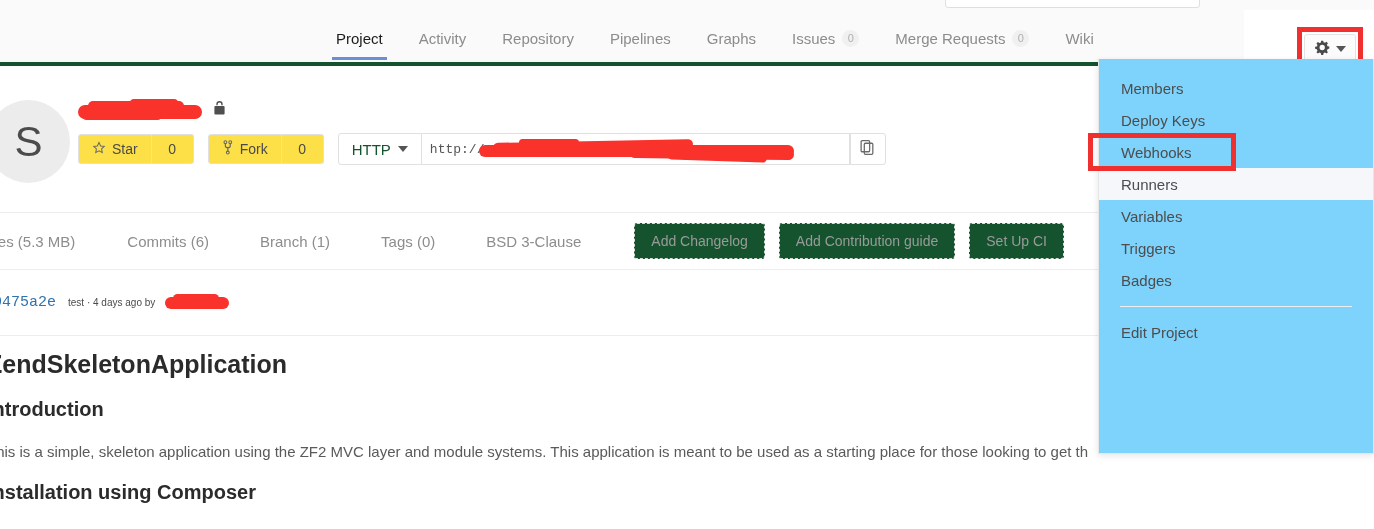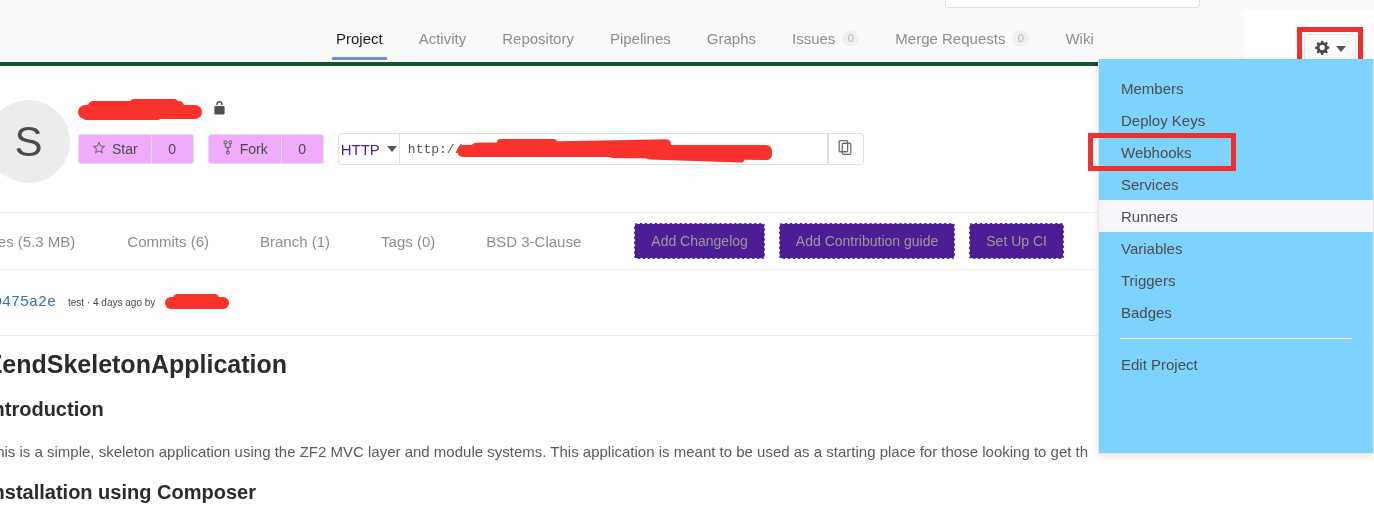--- a/index.html
+++ b/index.html
@@ -183,44 +183,44 @@
     align-items: stretch;
     height: 30px;
   }
   .split-btn .seg {
     display: flex;
     align-items: center;
     justify-content: center;
     gap: 6px;
     padding: 0 13px;
     border: 1px solid #e0e0e0;
-    background: #f0abfc;
+    background: #fde047;
     font-size: 14px;
     color: #4a4a4a;
     cursor: pointer;
     box-sizing: border-box;
   }
   .split-btn .seg:first-child { border-radius: 3px 0 0 3px; }
   .split-btn .seg:last-child  { border-radius: 0 3px 3px 0; border-left: none; min-width: 42px; }
 
   #clone-group {
     display: flex;
     align-items: stretch;
     height: 32px;
   }
   #proto-select {
     display: flex;
     align-items: center;
     gap: 7px;
-    padding: 0 2px;
+    padding: 0 13px;
     border: 1px solid #e0e0e0;
     border-radius: 3px 0 0 3px;
     background: #fff;
     font-size: 15px;
-    color: #4c1d95;
+    color: #14532d;
     cursor: pointer;
     box-sizing: border-box;
   }
   #clone-url {
     display: flex;
     align-items: center;
     width: 428px;
     padding: 0 8px;
     border: 1px solid #e0e0e0;
     border-left: none;
@@ -278,21 +278,21 @@
     color: #8d8d8d;
     cursor: pointer;
     white-space: nowrap;
   }
   .dashed-btn {
     border: 1px dashed #dcdcdc;
     border-radius: 3px;
     padding: 9px 16px;
     font-size: 14px;
     color: #9a9a9a;
-    background: #4c1d95;
+    background: #14532d;
     cursor: pointer;
     white-space: nowrap;
   }
 
   
   #commit-bar {
     position: absolute;
     left: 0; top: 270px;
     width: 1374px; height: 66px;
     background: #fff;
@@ -569,21 +569,20 @@
   <div id="readme-h2b">Installation using Composer</div>
   <div id="readme-p2">
     <span>The easiest way to create a new ZF2 project is to use </span><a class="inline-link" href="#">Composer</a><span>. If you don't have it already installed, then please install as per the </span><a class="inline-link" href="#">documentation</a><span>.</span>
   </div>
 </div>
 
 <div id="settings-dropdown">
   <div class="dd-item">Members</div>
   <div class="dd-item">Deploy Keys</div>
   <div class="dd-item">Webhooks</div>
-  <div class="dd-item">Services</div>
   <div class="dd-item hover">Runners</div>
   <div class="dd-item">Variables</div>
   <div class="dd-item">Triggers</div>
   <div class="dd-item">Badges</div>
   <div class="dd-divider"></div>
   <div class="dd-item">Edit Project</div>
 </div>
 
 <div id="deploy-keys-highlight"></div>
 

